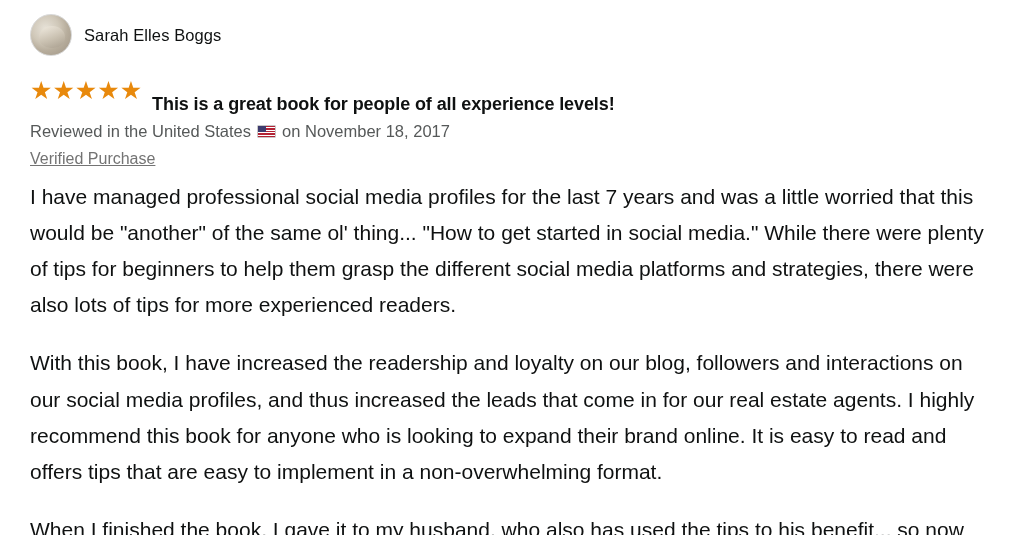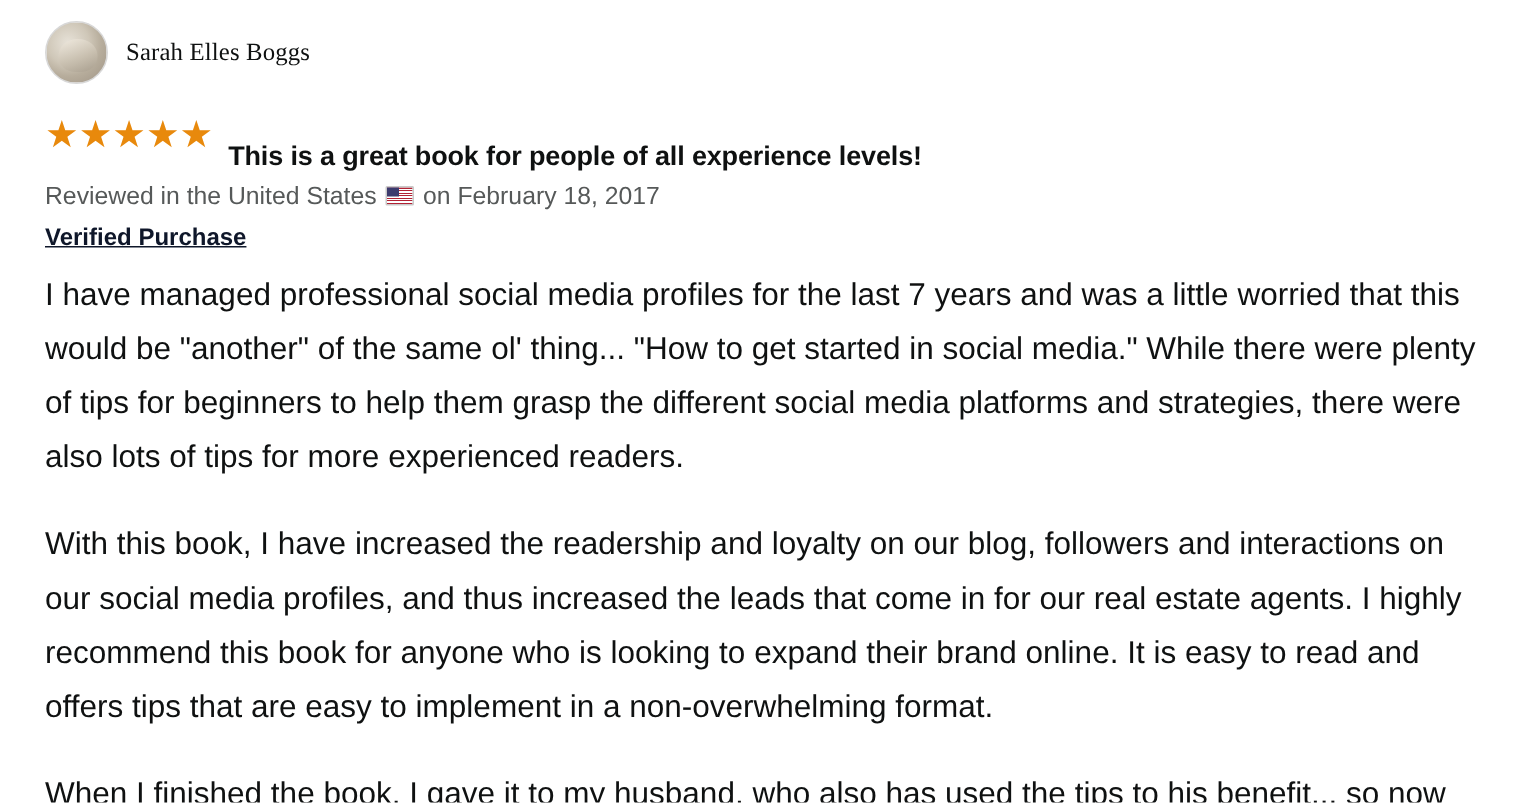--- a/index.html
+++ b/index.html
@@ -44,21 +44,20 @@
     width: 26px;
     height: 22px;
     border-radius: 50% 50% 45% 45%;
     background: linear-gradient(160deg, #f2ece1 0%, #c9c0b0 55%, #a79d8d 100%);
     opacity: .85;
   }
   .reviewer-name {
     font-size: 16.5px;
     color: #0f1111;
     letter-spacing: .1px;
-    font-family: Liberation Serif, serif;
   }
   .rating-row {
     display: flex;
     align-items: center;
     gap: 11px;
     margin-bottom: 7px;
   }
   .stars {
     display: inline-flex;
     gap: 1px;
@@ -104,22 +103,22 @@
   .flag::before {
     content: "";
     position: absolute;
     left: 0; top: 0;
     width: 45%;
     height: 54%;
     background: #3c3b6e;
   }
   .verified {
     font-size: 16px;
-    color: #0f172a;
-    font-weight: bold;
+    color: #737373;
+    font-weight: normal;
     text-decoration: underline;
     margin-bottom: 11px;
     display: inline-block;
   }
   .body-text p {
     font-size: 21px;
     line-height: 1.72;
     color: #0f1111;
     margin: 0 0 22px 0;
     max-width: 960px;
@@ -145,21 +144,21 @@
       <span class="star">★</span>
       <span class="star">★</span>
       <span class="star">★</span>
     </span>
     <span class="review-title">This is a great book for people of all experience levels!</span>
   </div>
 
   <div class="review-meta">
     <span>Reviewed in the United States</span>
     <span class="flag"></span>
-    <span>on February 18, 2017</span>
+    <span>on November 18, 2017</span>
   </div>
 
   <div class="verified">Verified Purchase</div>
 
   <div class="body-text">
     <p>I have managed professional social media profiles for the last 7 years and was a little worried that this would be "another" of the same ol' thing... "How to get started in social media." While there were plenty of tips for beginners to help them grasp the different social media platforms and strategies, there were also lots of tips for more experienced readers.</p>
     <p>With this book, I have increased the readership and loyalty on our blog, followers and interactions on our social media profiles, and thus increased the leads that come in for our real estate agents. I highly recommend this book for anyone who is looking to expand their brand online. It is easy to read and offers tips that are easy to implement in a non-overwhelming format.</p>
     <p>When I finished the book, I gave it to my husband, who also has used the tips to his benefit... so now this one copy of the book has helped a real estate brand, multiple martial arts brands, a language school and a production company. $25 well spent!</p>
   </div>
 

